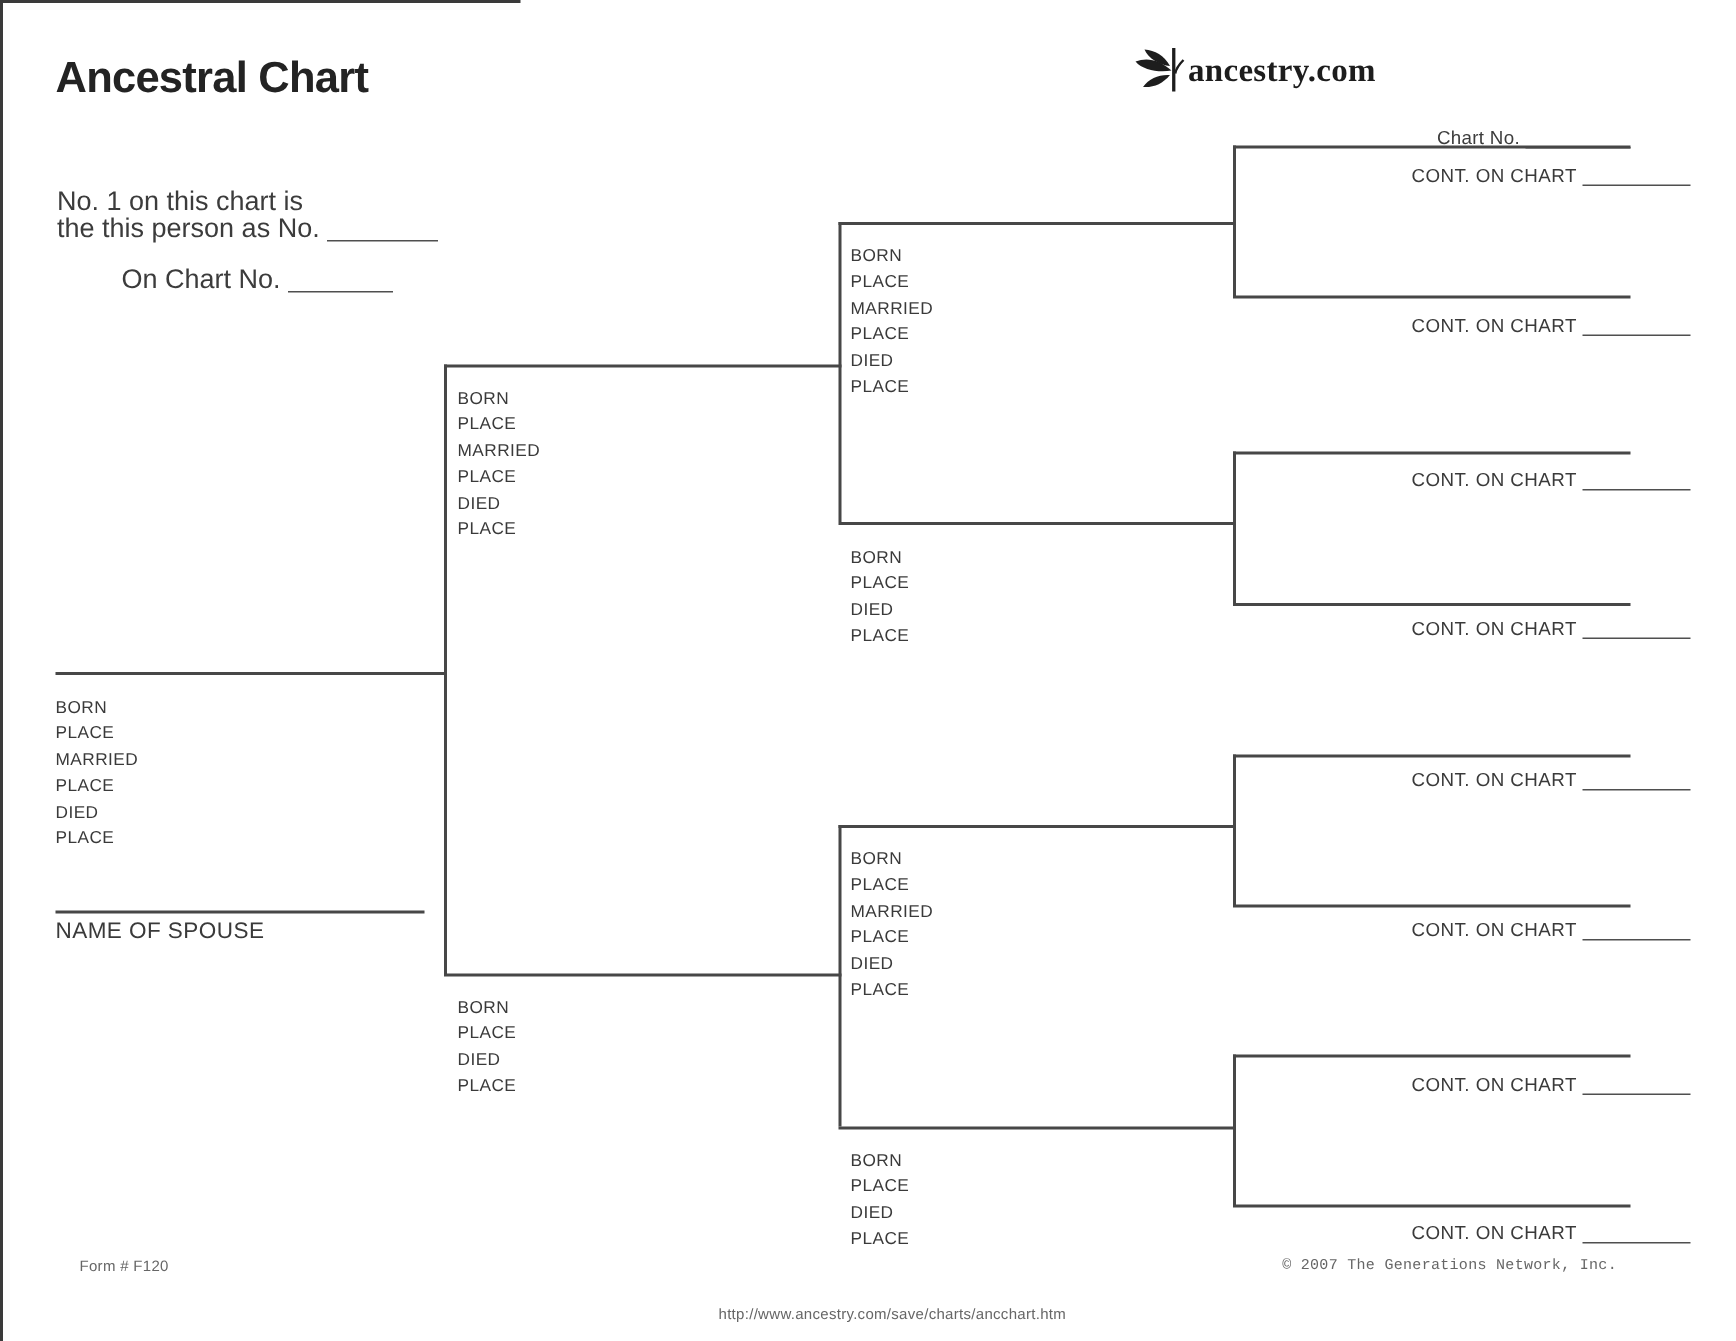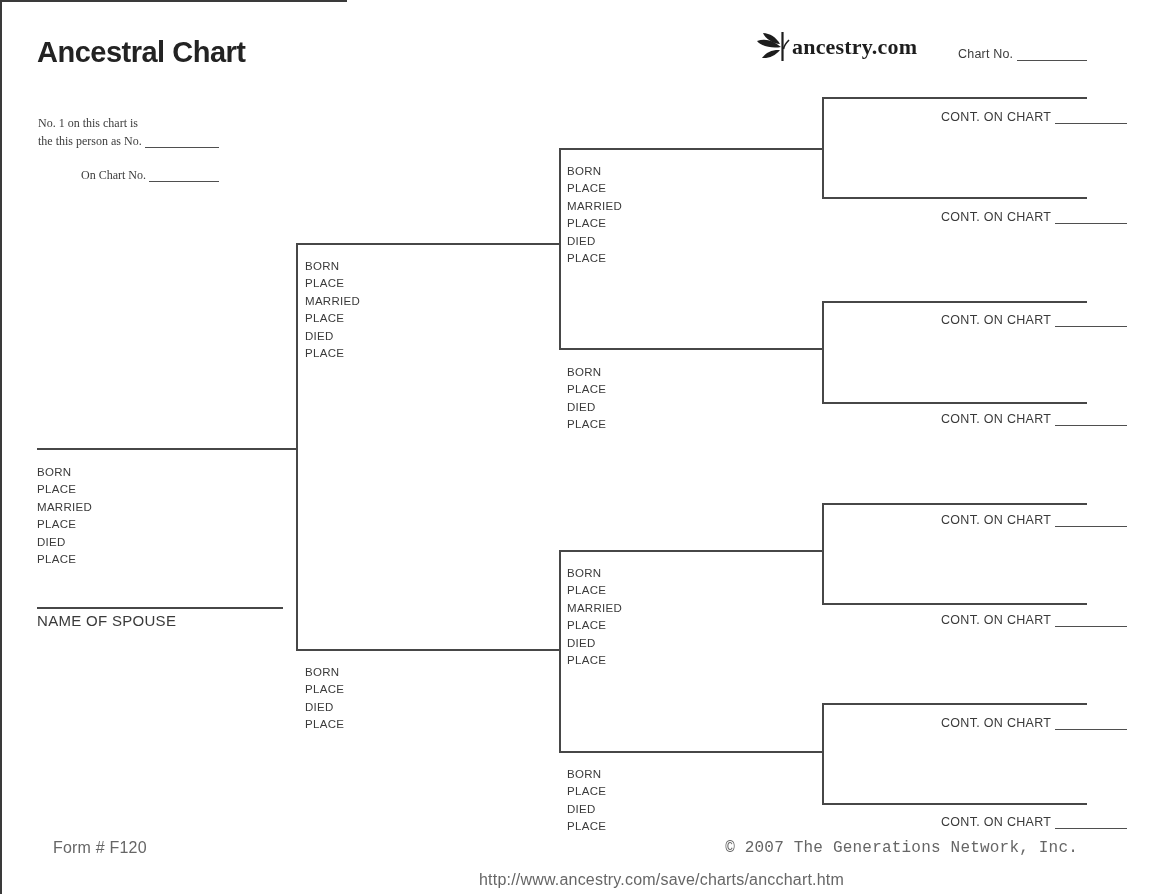--- a/index.html
+++ b/index.html
@@ -13,36 +13,36 @@
   .page-edge{background:#3a3a3a;}
   .title{
     position:absolute;left:37px;top:36px;font-size:29px;font-weight:bold;
     color:#232323;letter-spacing:-0.5px;
   }
   .logo{position:absolute;left:753px;top:30px;display:flex;align-items:center;}
   .logo-text{
     font-family:"Liberation Serif","DejaVu Serif",serif;font-weight:bold;
     font-size:22px;color:#1d1d1d;letter-spacing:0.2px;margin-left:2px;
   }
-  .small-text{font-size:12.5px;color:#3c3c3c;letter-spacing:0.2px;}
+  .small-text{font-size:12.5px;color:#3c3c3c;letter-spacing:0.2px;margin-top:38px;}
   .chart-no{position:absolute;left:958px;top:47px;}
-  .identity{position:absolute;left:38px;top:114px;font-size:12px;line-height:18px;font-family:Liberation Serif, serif;}
+  .identity{position:absolute;left:38px;top:125px;font-size:18px;line-height:18px;}
   .identity .indent{margin-top:16px;margin-left:43px;}
   .blank{
     display:inline-block;border-bottom:1px solid #4f4f4f;height:12px;
     vertical-align:-3px;
   }
   .fields{
     position:absolute;font-size:11.5px;line-height:17.4px;color:#3a3a3a;
     letter-spacing:0.3px;
     margin-top:11px;
   }
   .cont{position:absolute;font-size:12.5px;color:#3a3a3a;letter-spacing:0.3px;white-space:nowrap;}
   .spouse-label{position:absolute;left:37px;top:612px;font-size:15px;letter-spacing:0.3px;color:#3a3a3a;}
-  .footer-item{position:absolute;font-size:16px;color:#666;letter-spacing:0.2px;padding-left:16px;}
+  .footer-item{position:absolute;font-size:10px;color:#666;letter-spacing:0.2px;padding-left:16px;}
 </style>
 </head>
 <body>
 
 <div class="hline page-edge" style="left:0;top:0;width:347px;"></div>
 <div class="vline page-edge" style="left:0;top:0;height:894px;"></div>
 
 <div class="title">Ancestral Chart</div>
 
 <div class="logo">

